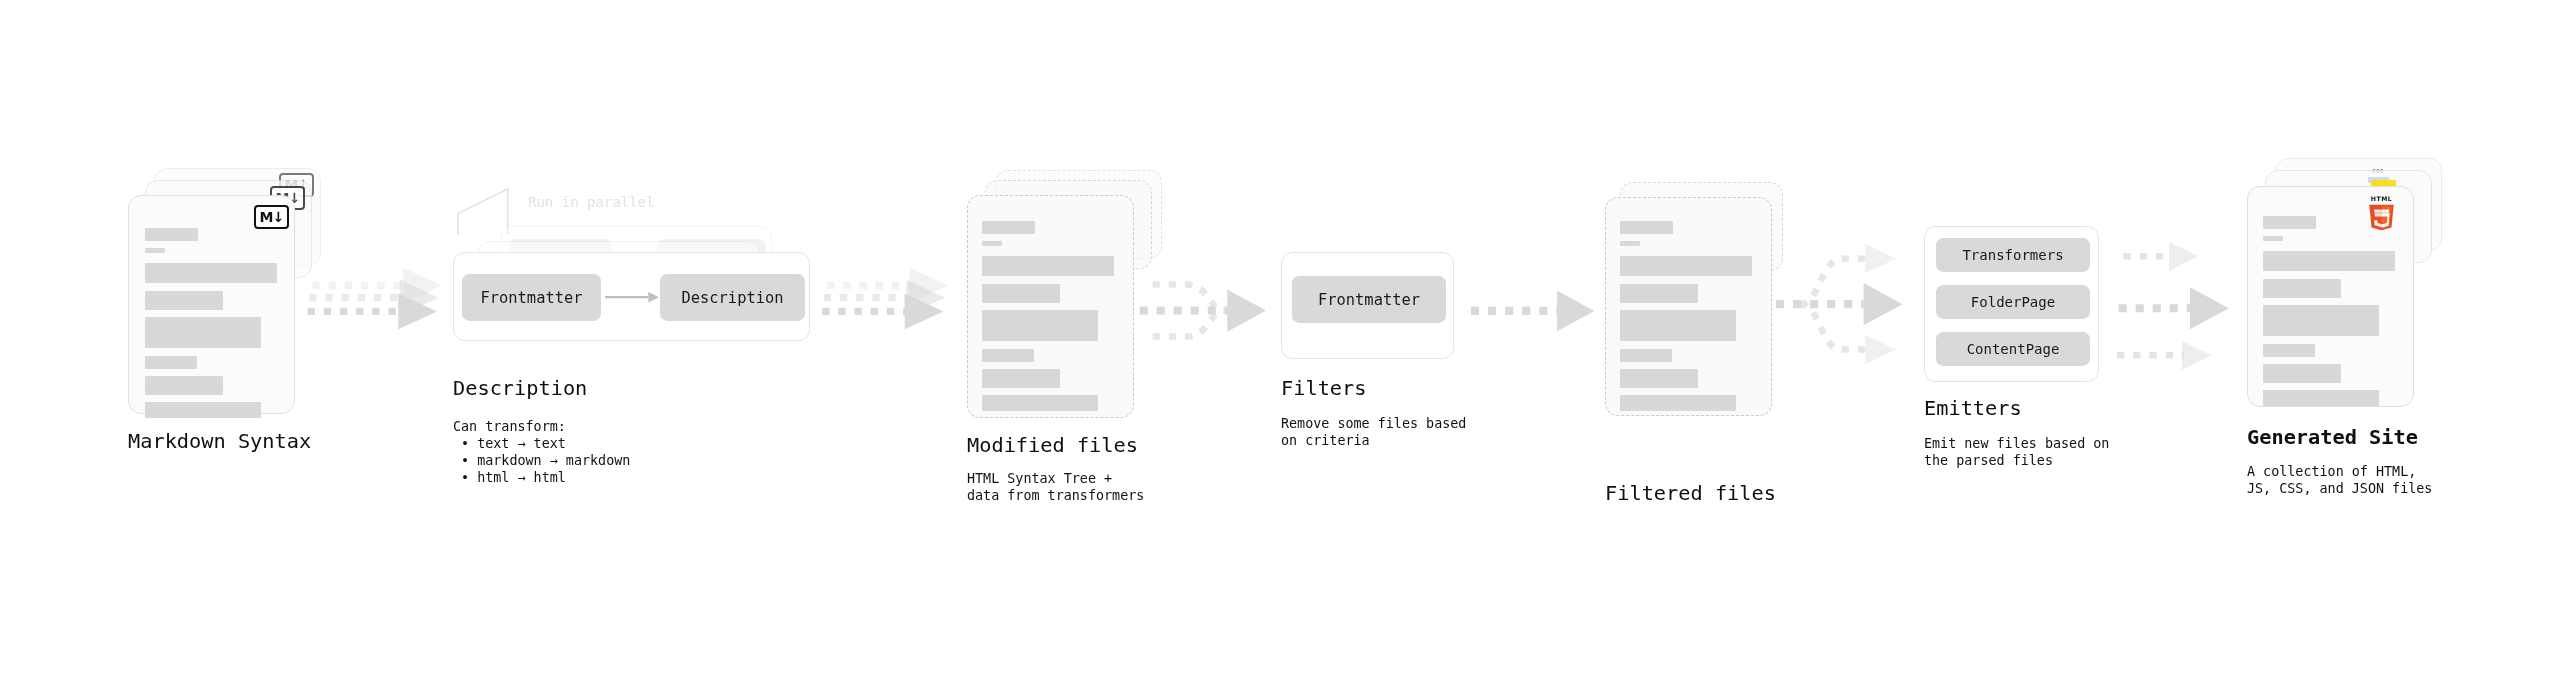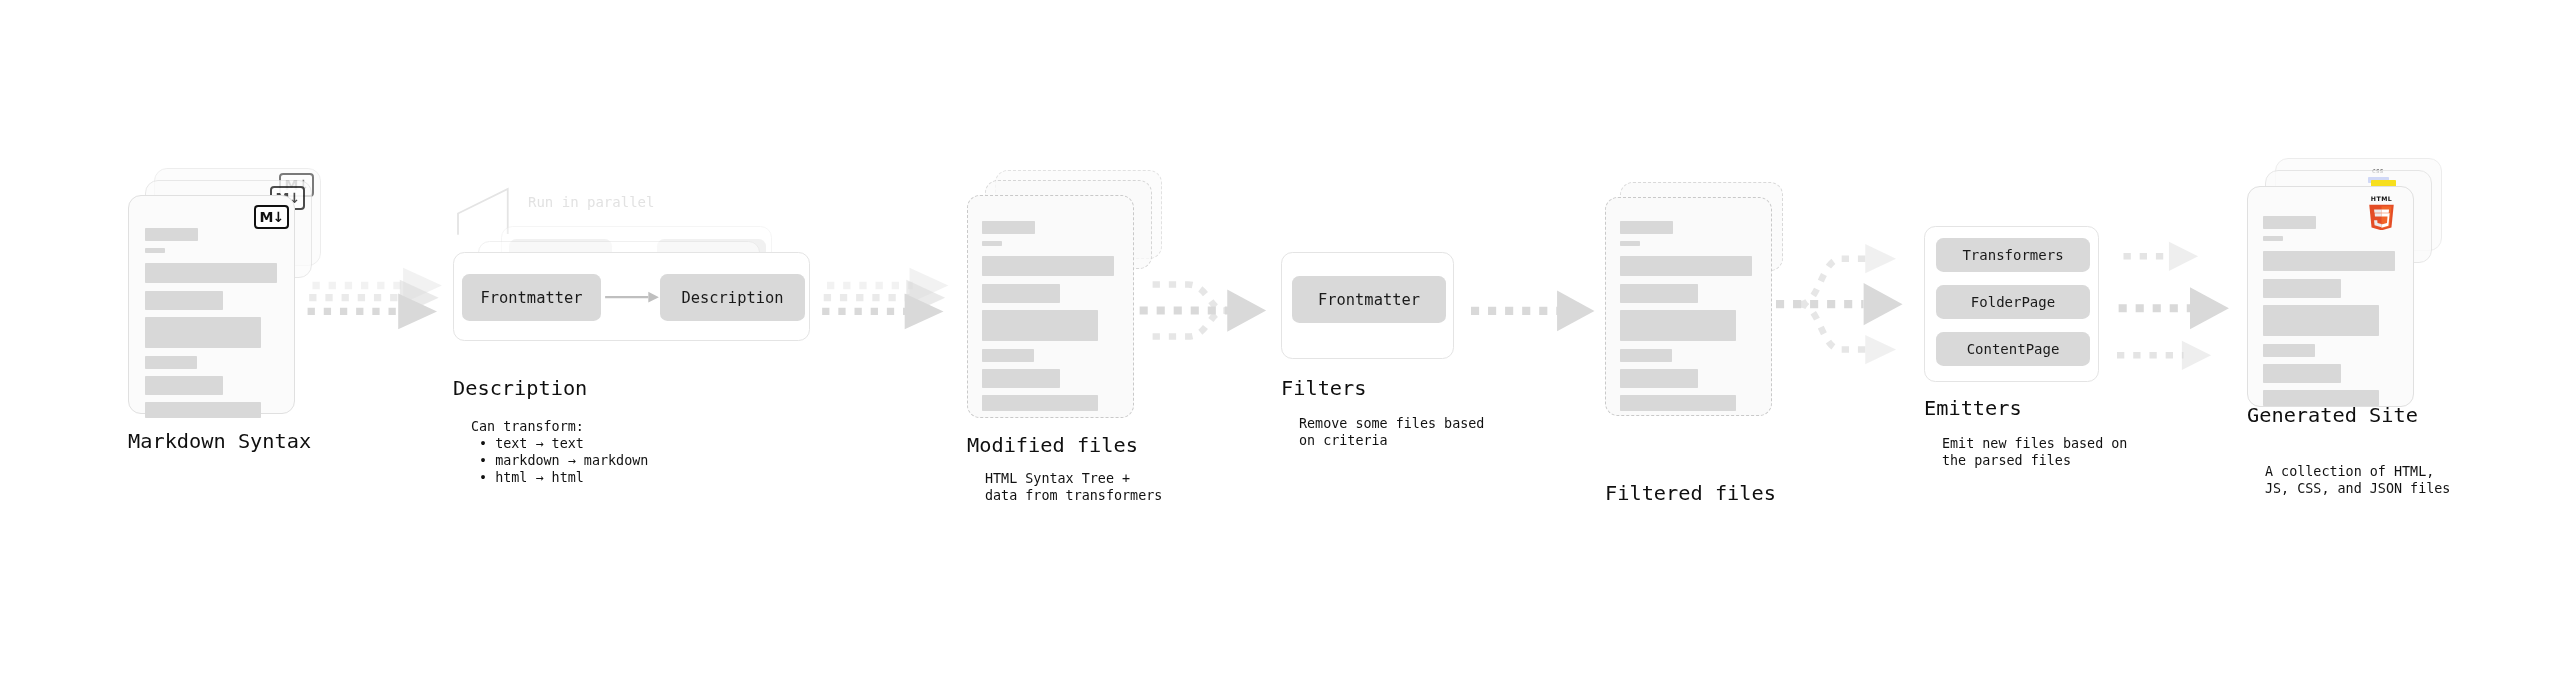--- a/index.html
+++ b/index.html
@@ -75,21 +75,20 @@
     white-space:nowrap;
     font-family:"DejaVu Sans Mono","Liberation Mono",monospace;
   }
   .subtitle{
     position:absolute;
     font-size:13.4px;
     line-height:1.28;
     color:#111;
     white-space:pre;
     font-family:"DejaVu Sans Mono","Liberation Mono",monospace;
-    margin-left:18px;
   }
   .callout{
     position:absolute;
     font-size:14px;color:#e2e2e2;white-space:nowrap;
     font-family:"DejaVu Sans Mono","Liberation Mono",monospace;
   }
   svg.arrowlayer{position:absolute;overflow:visible;}
   .tlayer{position:absolute;}
 </style>
 </head>
@@ -317,17 +316,17 @@
       <div class="ln" style="width:20.3px;height:4.9px;margin-bottom:9.8px;"></div>
       <div class="ln" style="width:132px;height:20.3px;"></div>
       <div class="ln" style="width:78px;height:19.5px;"></div>
       <div class="ln" style="width:116px;height:31px;"></div>
       <div class="ln" style="width:52px;height:13px;"></div>
       <div class="ln" style="width:78px;height:18.7px;"></div>
       <div class="ln" style="width:116px;height:16.3px;"></div>
     </div>
   </div>
 
-  <div class="title" style="left:2247px;top:403px;">Generated Site</div>
+  <div class="title" style="left:2247px;top:425px;font-weight:bold;">Generated Site</div>
   <div class="subtitle" style="left:2247px;top:463px;">A collection of HTML,
 JS, CSS, and JSON files</div>
 </div>
 
 
 </body></html>

